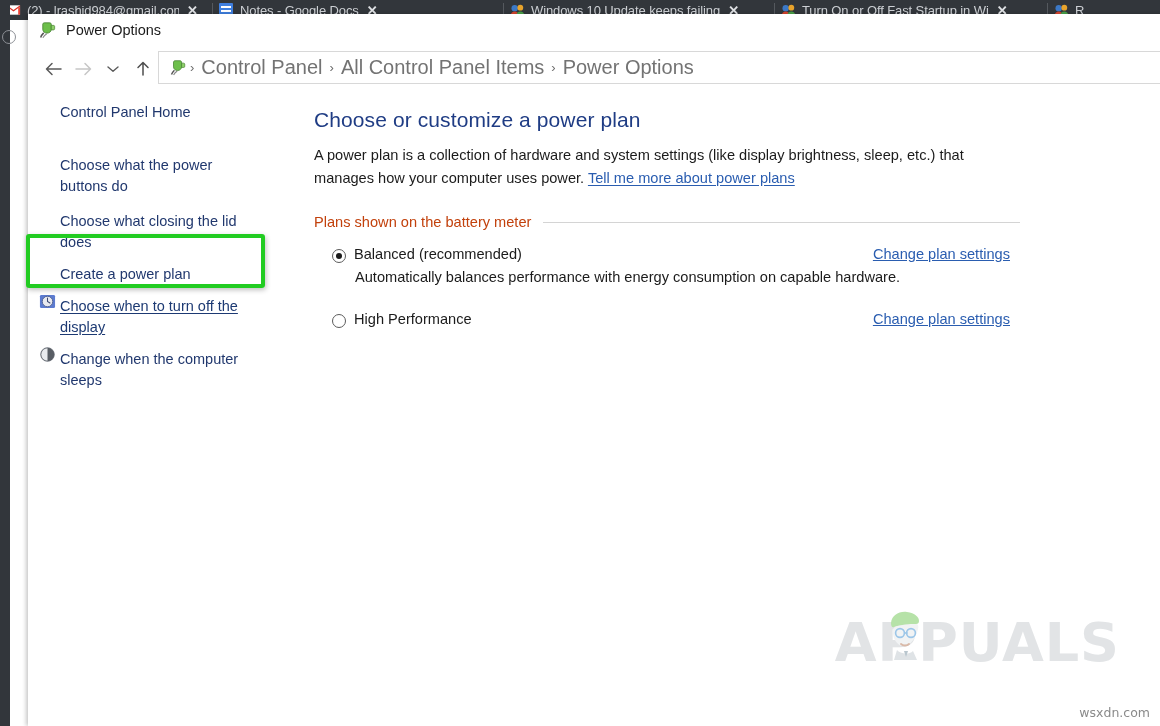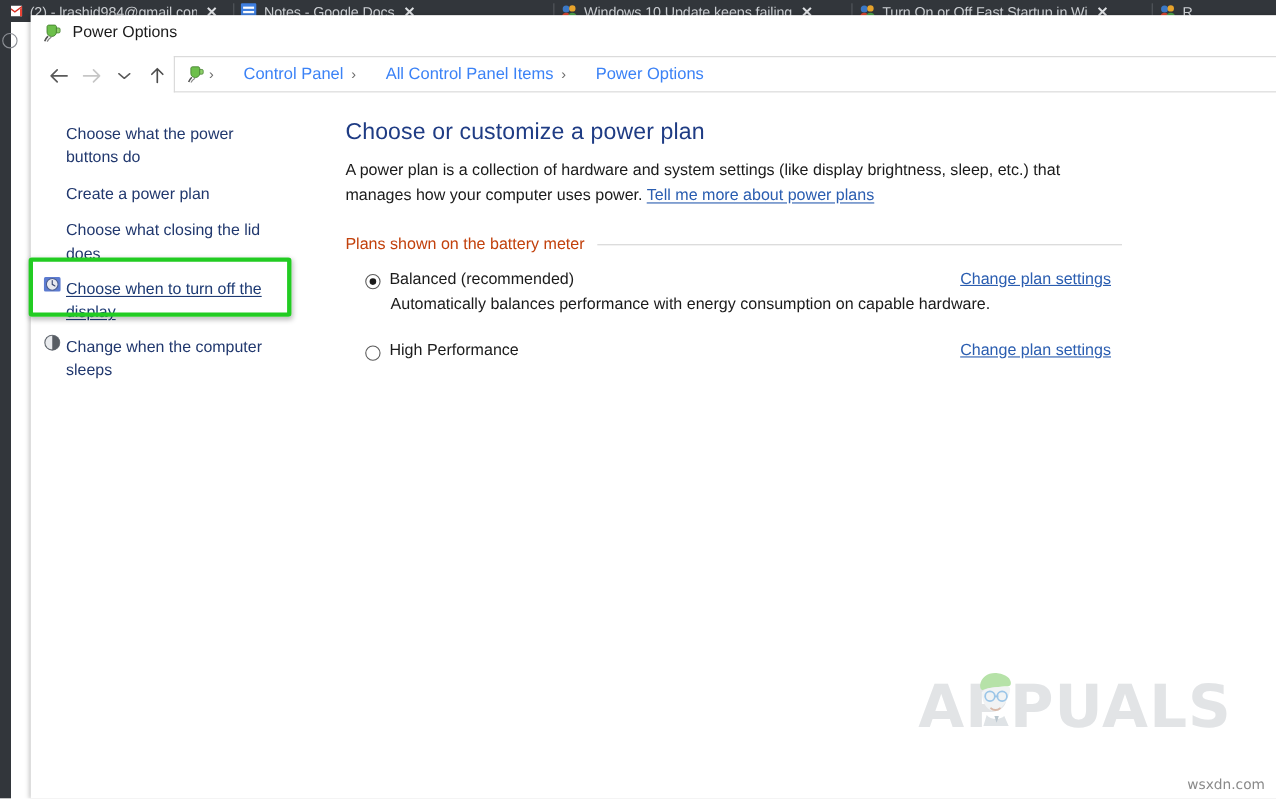--- a/index.html
+++ b/index.html
@@ -148,25 +148,24 @@
     height: 33px;
     border: 1px solid #d8d8d8;
     border-right: none;
     background: #ffffff;
     display: flex;
     align-items: center;
     padding-left: 10px;
   }
   .crumb-icon { width: 18px; height: 18px; margin-right: 2px; flex:0 0 auto;}
   .crumb {
-    font-size: 15px;
-    color: #3b82f6;
+    font-size: 20px;
+    color: #737373;
     padding: 0 6px;
     white-space: nowrap;
-    margin-left: 20px;
   }
   .crumb-sep {
     color: #6d6d6d;
     font-size: 13px;
     padding: 0 1px;
     flex: 0 0 auto;
   }
 
   
   .body-area {
@@ -462,33 +461,36 @@
       <span class="crumb">All Control Panel Items</span>
       <span class="crumb-sep">›</span>
       <span class="crumb">Power Options</span>
     </div>
   </div>
 
   <div class="body-area">
 
     <div class="navpane">
 
+      <div class="nav-link plain nav-home">
+        <span class="lbl">Control Panel Home</span>
+      </div>
 
       <div class="nav-gap"></div>
 
       <div class="nav-link plain" style="padding-top:6px;padding-bottom:6px">
         <span class="lbl">Choose what the power buttons do</span>
       </div>
 
+      <div class="nav-link plain" style="padding-top:8px">
+        <span class="lbl">Choose what closing the lid does</span>
+      </div>
+
       <div class="nav-link plain" style="padding-top:7px">
         <span class="lbl">Create a power plan</span>
-      </div>
-
-      <div class="nav-link plain" style="padding-top:8px">
-        <span class="lbl">Choose what closing the lid does</span>
       </div>
 
       <div class="nav-link underlined" style="padding-top:7px">
         <span class="nav-icon">
           <svg width="17" height="17" viewBox="0 0 18 18">
             <rect x="1" y="2" width="16" height="14" rx="1.5" fill="#5c7bd0"></rect>
             <circle cx="9" cy="9" r="5.6" fill="#e8e9ef" stroke="#4a5d8f" stroke-width="1"></circle>
             <path d="M9 5.4V9l2.6 1.6" stroke="#3b4a73" stroke-width="1.1" fill="none" stroke-linecap="round"></path>
           </svg>
         </span>

